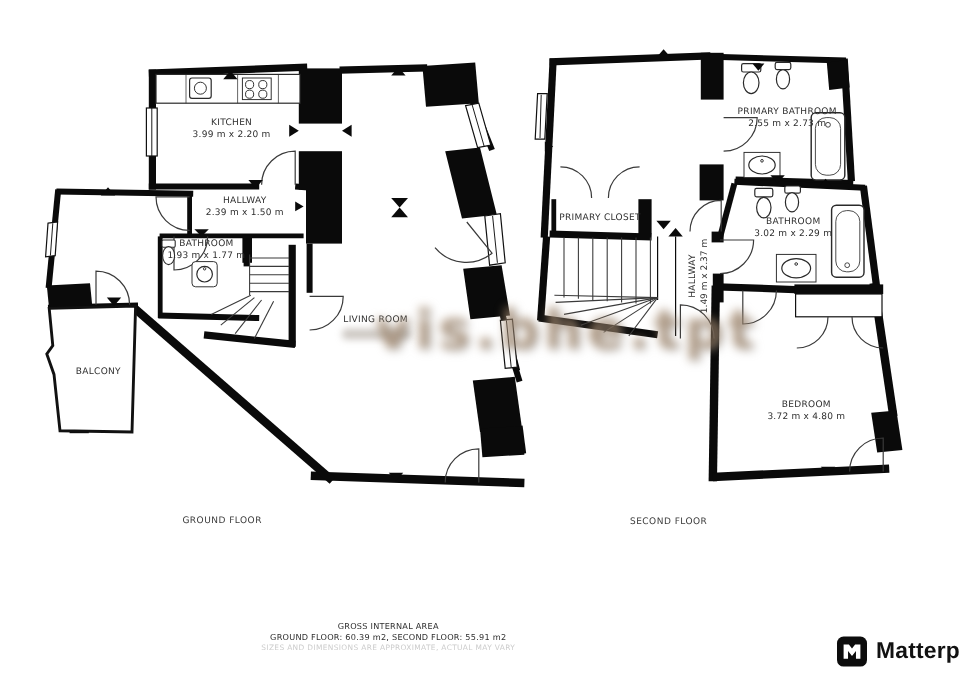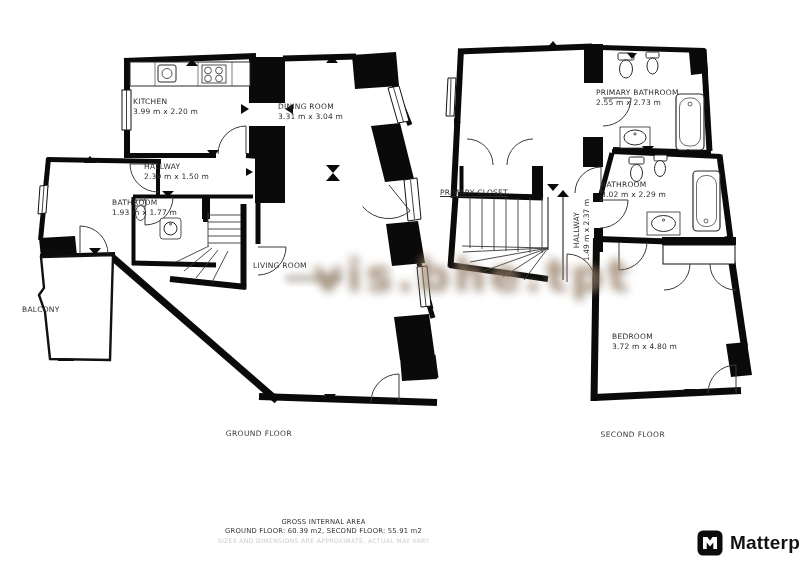--- a/index.html
+++ b/index.html
@@ -1,22 +1,22 @@
 <!DOCTYPE html>
 <html><head>
 <meta charset="utf-8">
 <style>
   html,body{margin:0;padding:0;background:#fff;}
   #stage{position:relative;width:800px;height:566px;background:#ffffff;overflow:hidden;
          font-family:"DejaVu Sans",sans-serif;}
   #plan-svg{position:absolute;left:0;top:0;}
-  .room-label{position:absolute;width:120px;text-align:left;color:#2e2e2e;line-height:10px;pointer-events:none;}
+  .room-label{position:absolute;width:120px;text-align:center;color:#2e2e2e;line-height:10px;pointer-events:none;}
   .room-label .rname{font-size:7.5px;letter-spacing:.25px;}
   .room-label .rdims{font-size:7.5px;letter-spacing:.2px;}
-  .floor-caption{position:absolute;width:140px;text-align:right;font-size:7.5px;color:#3a3a3a;letter-spacing:.4px;}
+  .floor-caption{position:absolute;width:140px;text-align:left;font-size:7.5px;color:#3a3a3a;letter-spacing:.4px;}
   #hallway2-label{position:absolute;left:533px;top:219px;width:100px;height:22px;
                   transform:rotate(-90deg);transform-origin:50% 50%;
                   text-align:center;color:#2e2e2e;line-height:10px;}
   #hallway2-label .rname{font-size:7.5px;letter-spacing:.25px;}
   #hallway2-label .rdims{font-size:7.5px;}
   #watermark{position:absolute;left:262px;top:248px;width:420px;height:64px;
              font-size:45px;font-weight:bold;letter-spacing:4px;text-align:center;
              color:rgba(164,132,100,0.62);text-shadow:2px 2px 2px rgba(120,120,120,.55);
              filter:blur(4px);pointer-events:none;}
   .smudge{position:absolute;background:rgba(130,118,104,.40);filter:blur(3px);border-radius:4px;}
@@ -279,24 +279,20 @@
       <polygon points="454,118 454,126 461,122"></polygon>
       <polygon points="627,53 637,53 632,59"></polygon>
     </g>
   </g>
 </svg>
 
 <div class="room-label" style="left:133px;top:97px;">
   <div class="rname">KITCHEN</div>
   <div class="rdims">3.99 m x 2.20 m</div>
 </div>
-<div class="room-label" style="left:278px;top:102px;">
-  <div class="rname">DINING ROOM</div>
-  <div class="rdims">3.31 m x 3.04 m</div>
-</div>
 <div class="room-label" style="left:144px;top:162px;">
   <div class="rname">HALLWAY</div>
   <div class="rdims">2.39 m x 1.50 m</div>
 </div>
 <div class="room-label" style="left:112px;top:198px;">
   <div class="rname">BATHROOM</div>
   <div class="rdims">1.93 m x 1.77 m</div>
 </div>
 <div class="room-label" style="left:22px;top:305px;">
   <div class="rname">BALCONY</div>
@@ -304,21 +300,21 @@
 <div class="room-label" style="left:253px;top:261px;">
   <div class="rname">LIVING ROOM</div>
   <div class="rdims"></div>
 </div>
 <div class="smudge" style="left:285px;top:274px;width:58px;height:9px;"></div>
 
 <div class="room-label" style="left:596px;top:88px;">
   <div class="rname">PRIMARY BATHROOM</div>
   <div class="rdims">2.55 m x 2.73 m</div>
 </div>
-<div class="room-label" style="left:440px;top:188px;text-decoration:underline;">
+<div class="room-label" style="left:440px;top:176px;">
   <div class="rname">PRIMARY CLOSET</div>
 </div>
 <div class="room-label" style="left:601px;top:180px;">
   <div class="rname">BATHROOM</div>
   <div class="rdims">3.02 m x 2.29 m</div>
 </div>
 <div id="hallway2-label">
   <div class="rname">HALLWAY</div>
   <div class="rdims">1.49 m x 2.37 m</div>
 </div>

